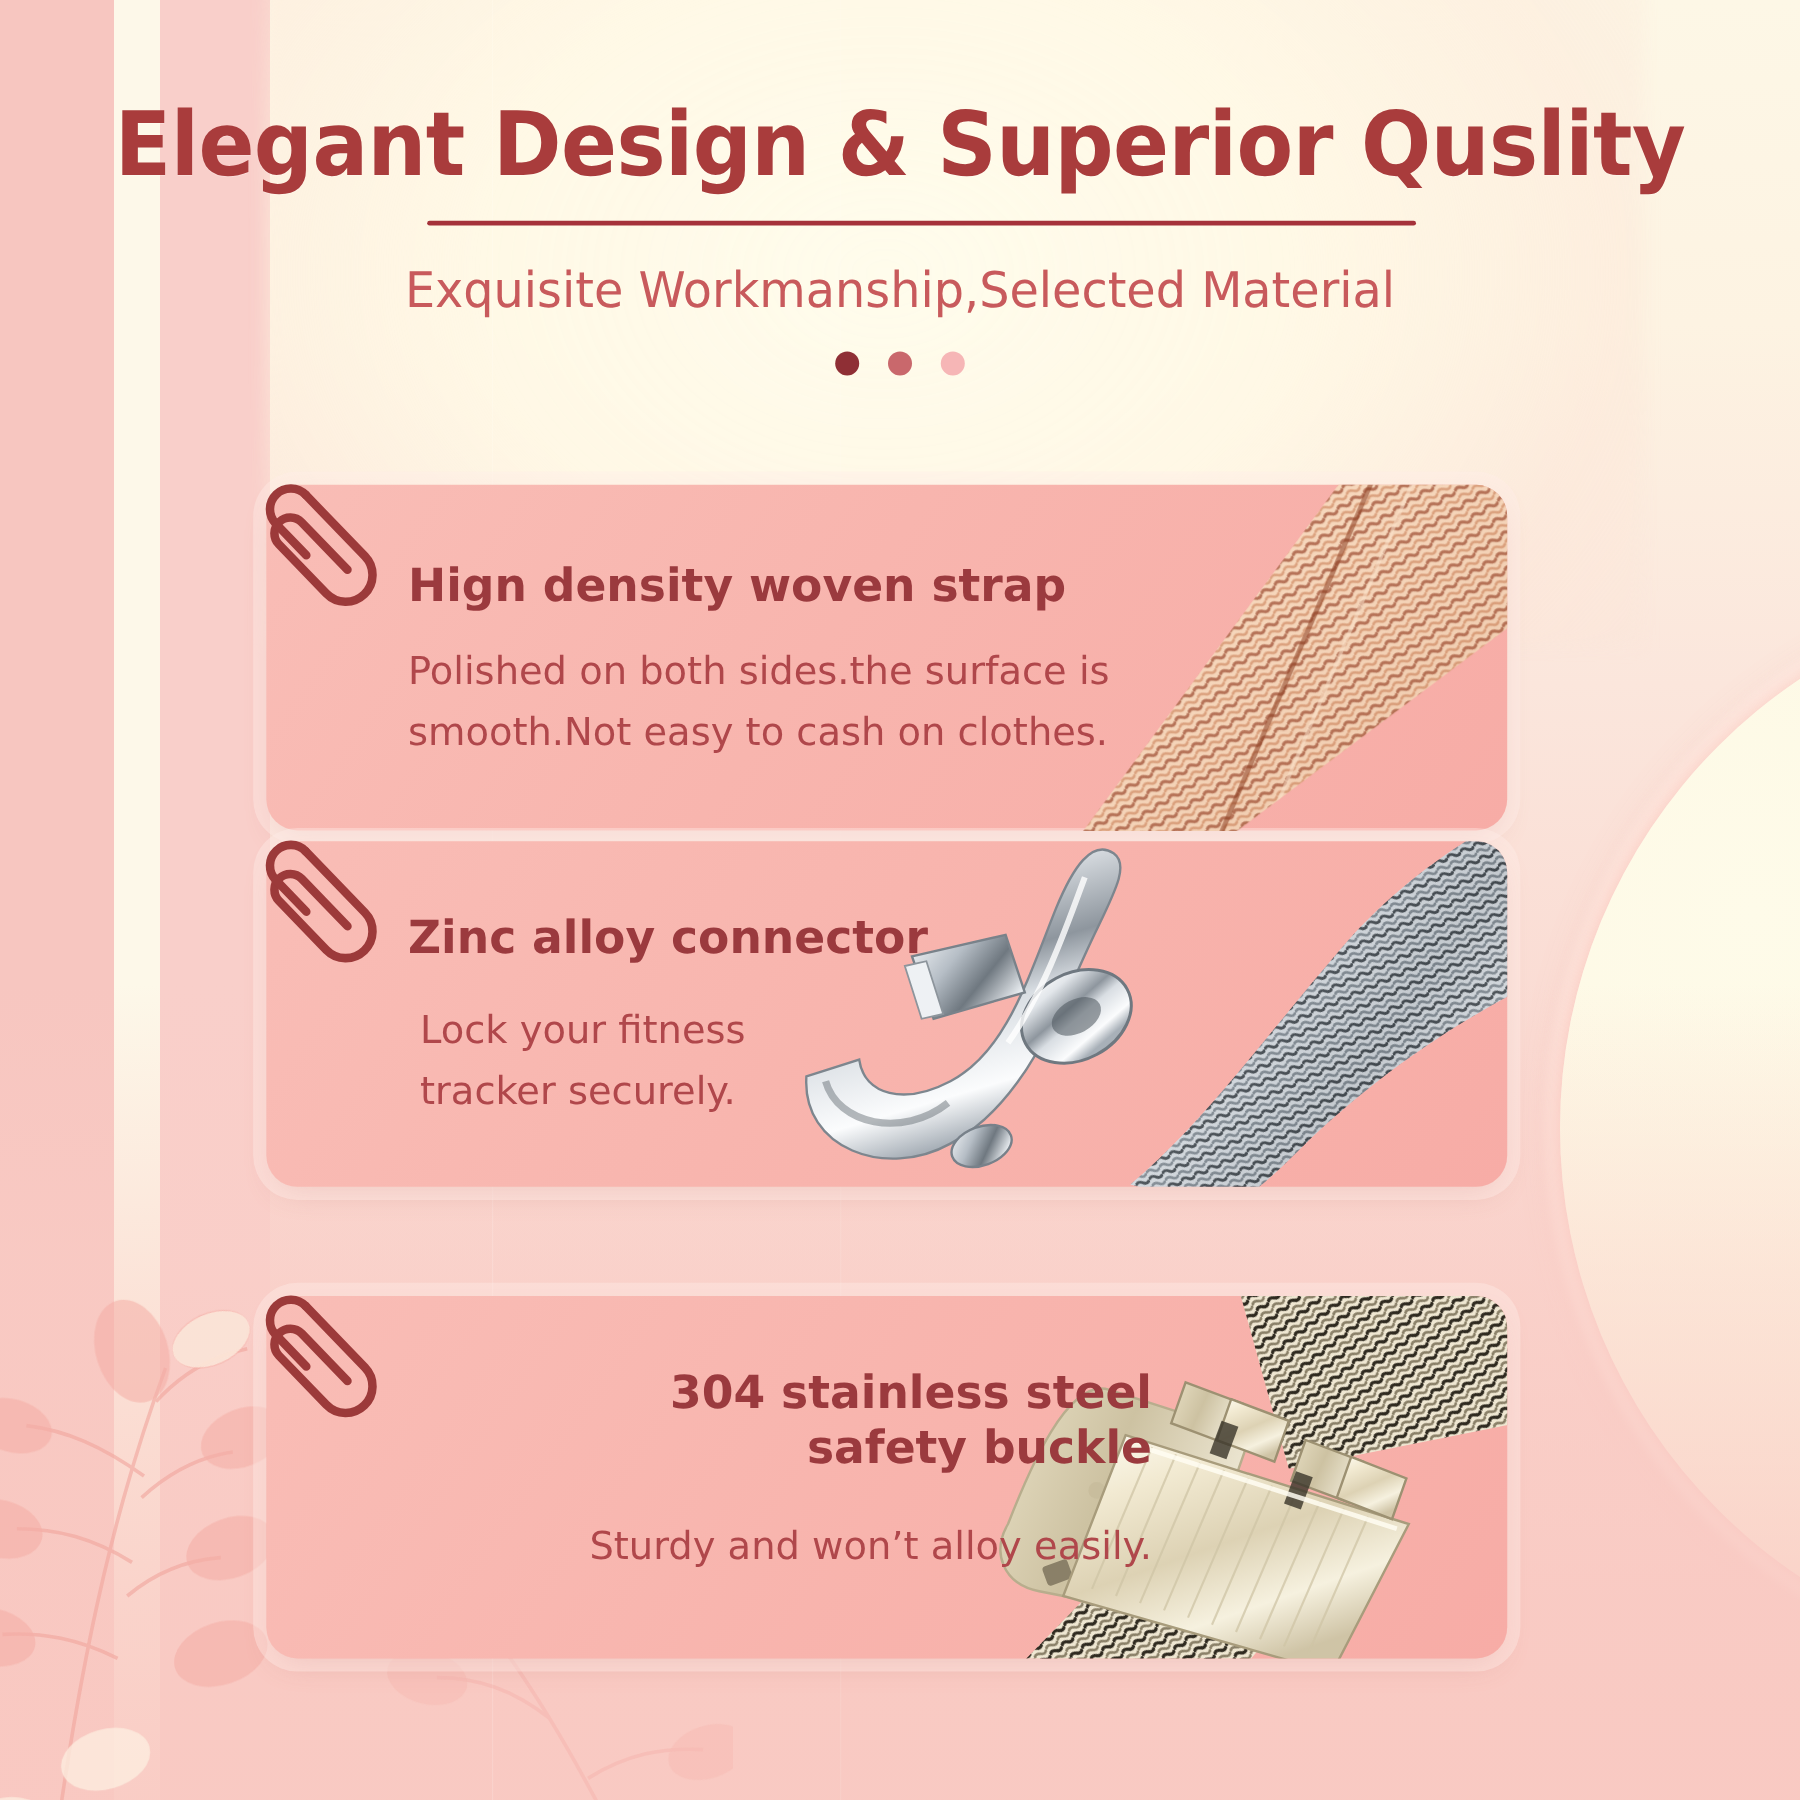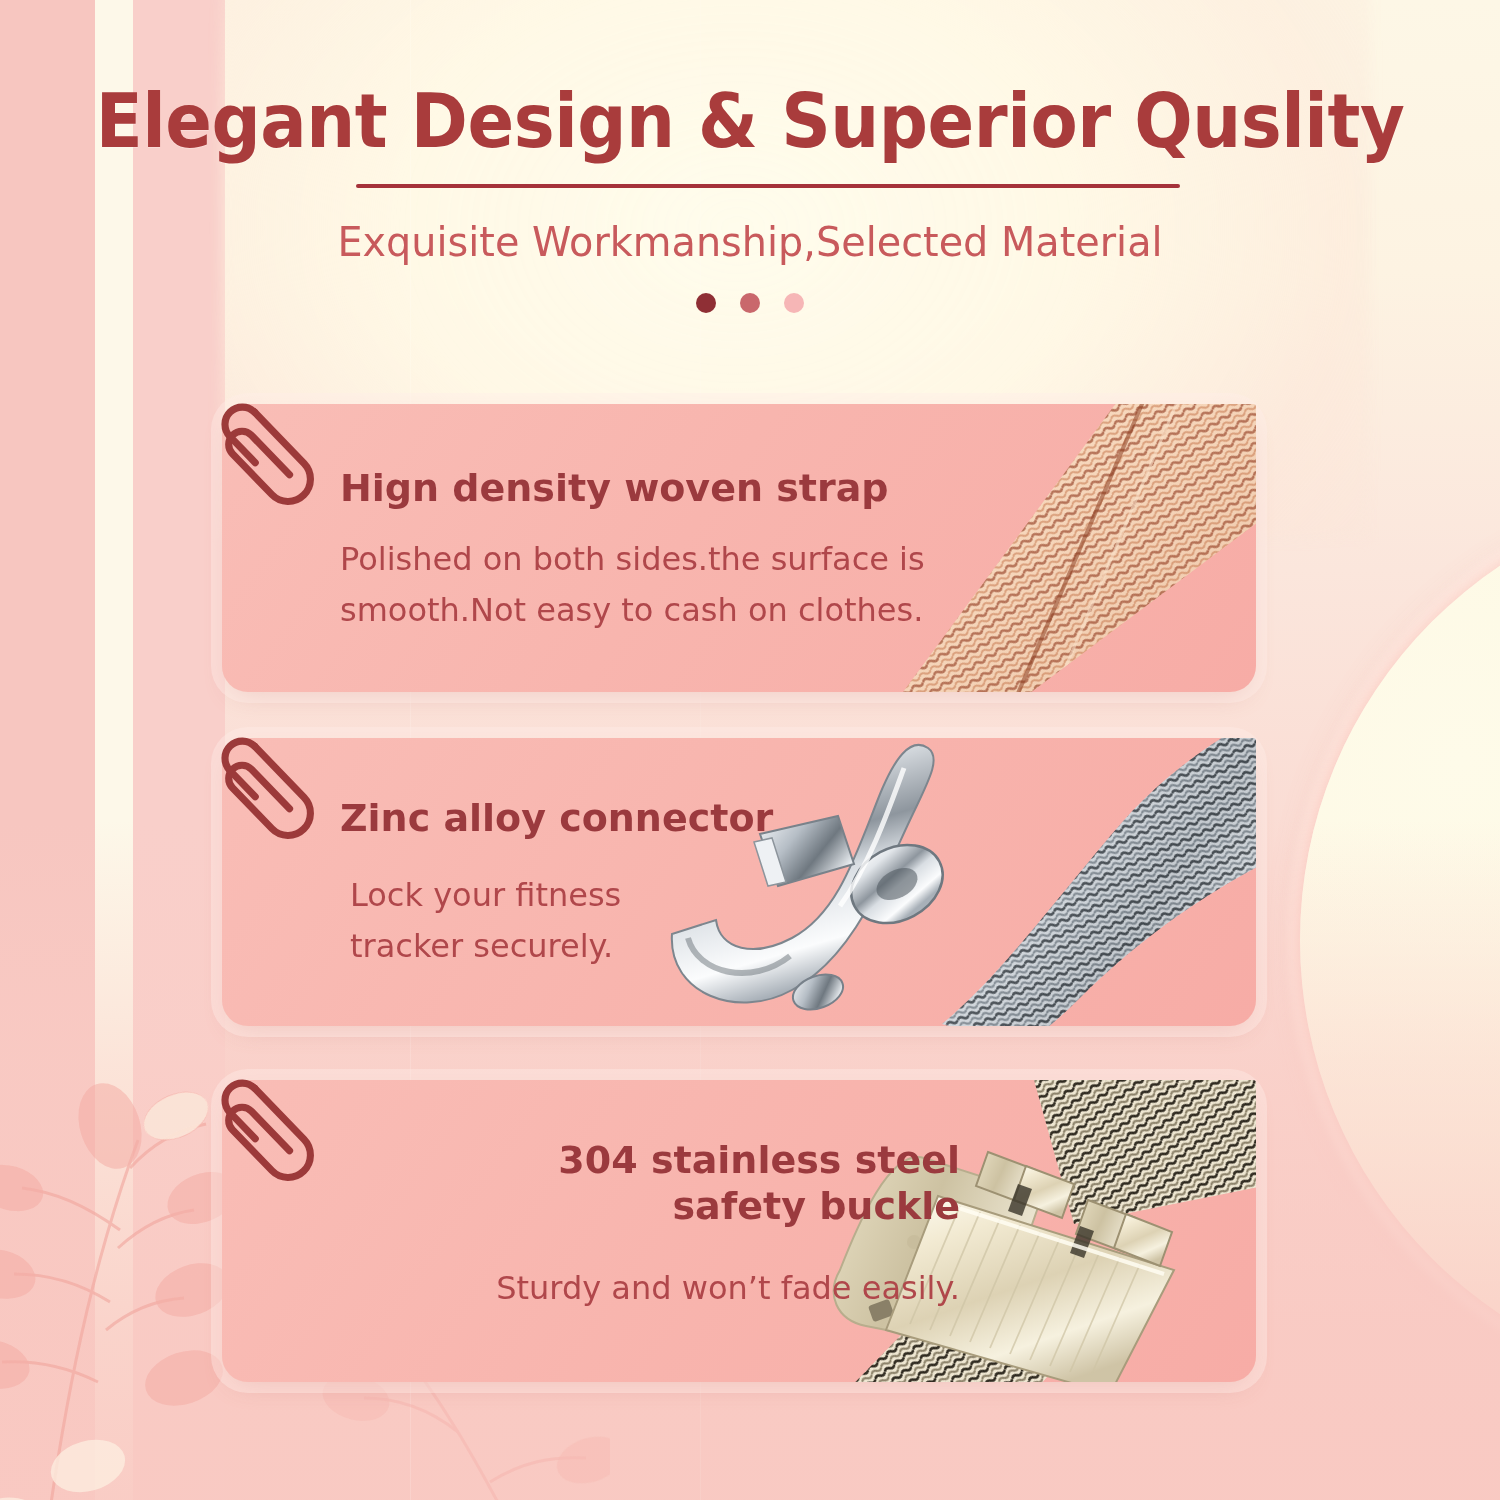--- a/index.html
+++ b/index.html
@@ -171,26 +171,26 @@
     position: absolute;
     width: 1034px;
     border-radius: 26px;
     background: linear-gradient(125deg, #f9bdb6 0%, #f8b5ae 45%, #f7aca6 100%);
     box-shadow:
       0 0 0 11px rgba(255,238,233,0.40),
       0 10px 26px -10px rgba(198,120,112,0.45);
     overflow: visible;
   }
   .card-1 { left: 222px; top: 404px; height: 288px; }
-  .card-2 { left: 222px; top: 738px; height: 288px; }
+  .card-2 { left: 222px; top: 701px; height: 288px; }
   .card-3 { left: 222px; top: 1080px; height: 302px; }
 
   .card-inner {
     position: absolute; inset: 0;
-    border-radius: 3px;
+    border-radius: 26px;
     overflow: hidden;
   }
 
   .card-text {
     position: absolute;
     left: 0; top: 0;
     z-index: 3;
   }
 
   .card-heading {
@@ -493,21 +493,21 @@
 
         <path d="M244 110 L258 115 L248 142 L234 137 Z" fill="#3a3429" opacity="0.8"></path>
         <path d="M306 152 L320 157 L310 184 L296 179 Z" fill="#3a3429" opacity="0.8"></path>
 
         <path d="M178 132 L390 200" stroke="#fffdf2" stroke-width="4" opacity="0.85" fill="none"></path>
       </svg>
 
       <div class="card-text c3-text">
         <div class="card-heading">304 stainless steel
 safety buckle</div>
-        <div class="card-body">Sturdy and won’t fade easily.</div>
+        <div class="card-body">Sturdy and won’t alloy easily.</div>
       </div>
     </div>
 
     <svg class="clip" viewBox="0 0 120 120">
       <g transform="rotate(-44 60 60)" fill="none" stroke="#9c3a3a" stroke-width="7" stroke-linecap="round">
         <path d="M72 16 L72 86 a22 22 0 0 1 -44 0 L28 30 a13 13 0 0 1 26 0 L54 84"></path>
         <path d="M72 16 a17 17 0 0 0 -34 0"></path>
         <path d="M38 16 L38 52"></path>
       </g>
     </svg>

